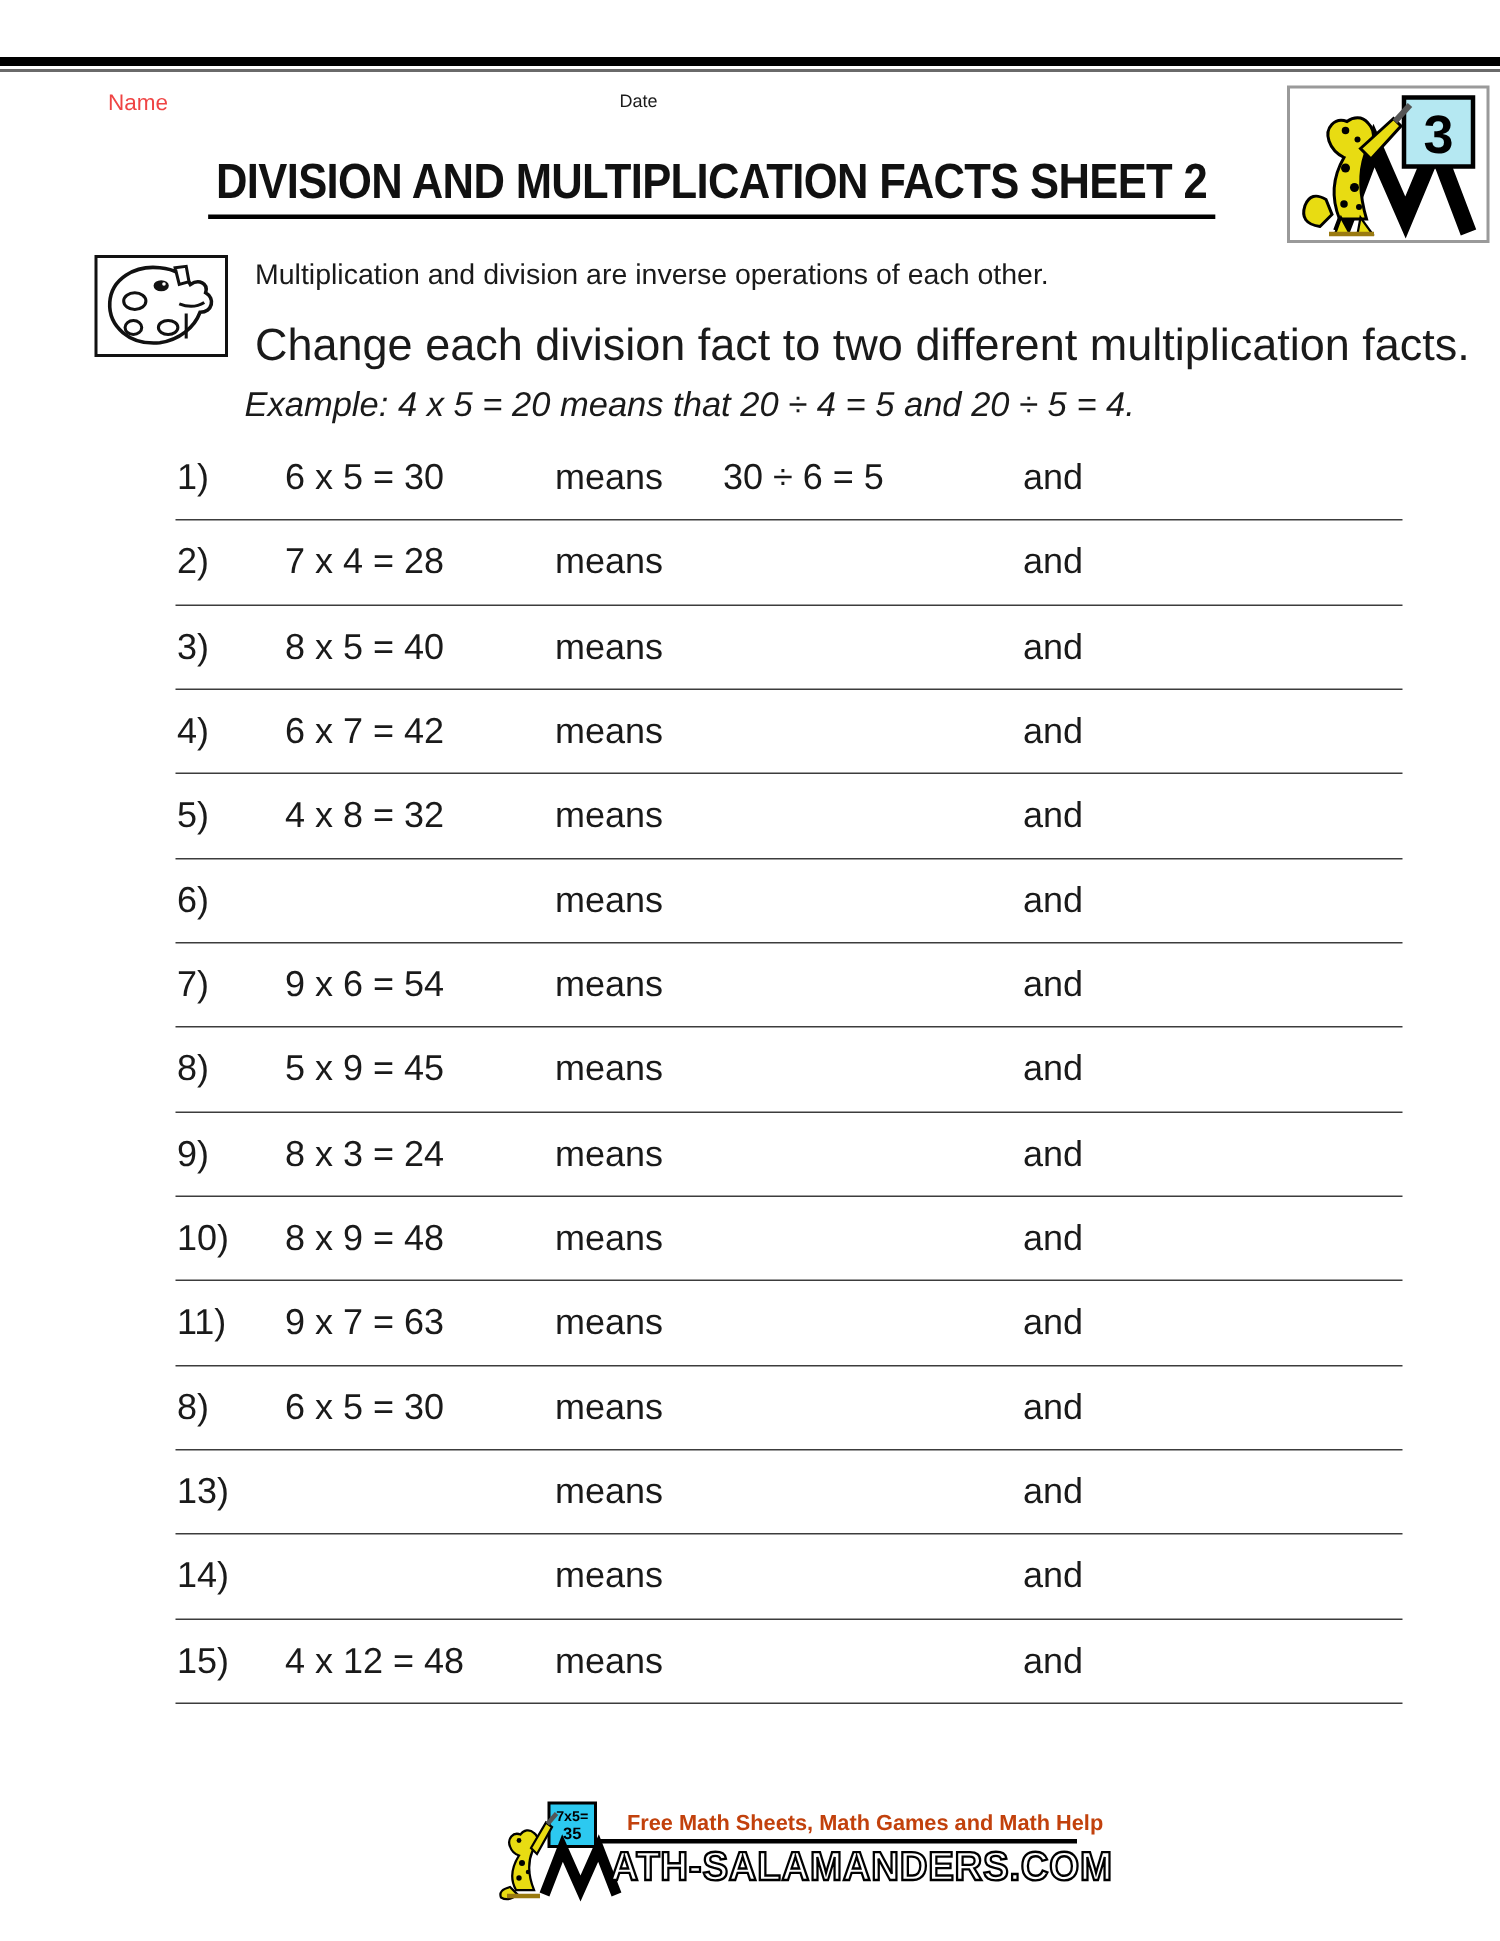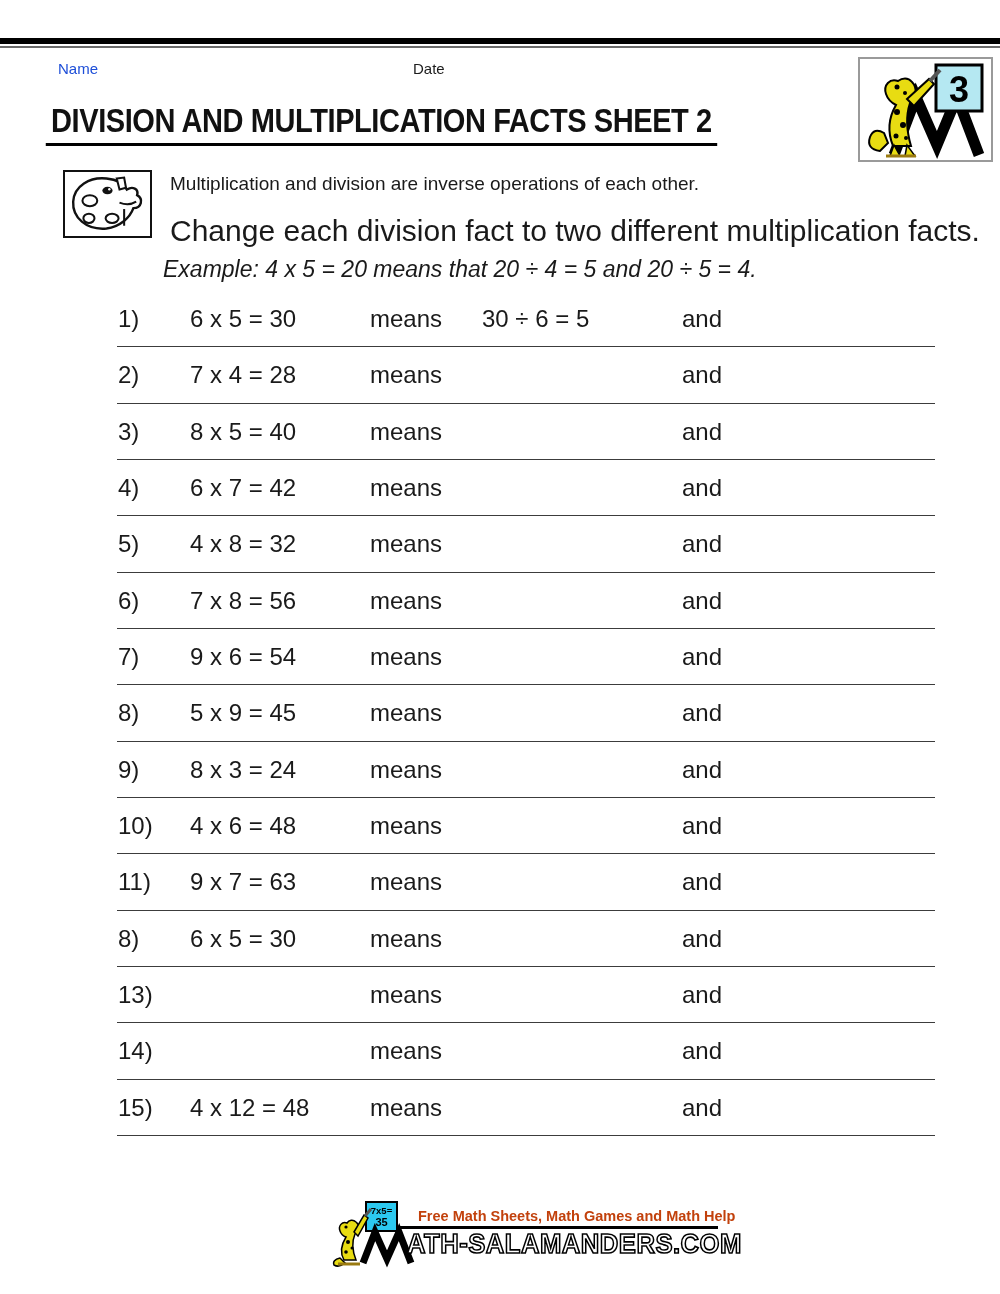--- a/index.html
+++ b/index.html
@@ -6,29 +6,29 @@
   html,body { background:#ffffff; }
   body {
     width:1000px; height:1294px; position:relative; overflow:hidden;
     font-family:"Liberation Sans", sans-serif; color:#1a1a1a;
   }
   
   .top-rule   { position:absolute; left:0; top:38px; width:1000px; height:6px; background:#000; }
   .top-rule-2 { position:absolute; left:0; top:46px; width:1000px; height:2px; background:#6a6a6a; }
 
   
-  .name-label { position:absolute; left:58px;  top:60px; font-size:15px; color:#1d4ed8; }
-  .date-label { position:absolute; left:413px; top:60px; font-size:15px; color:#1c1c1c; }
+  .name-label { position:absolute; left:72px;  top:60px; font-size:15px; color:#ef4444; }
+  .date-label { position:absolute; left:413px; top:60px; font-size:12px; color:#1c1c1c; }
 
   
   .logo-box { position:absolute; left:858px; top:57px; width:135px; height:105px;
               background:#fff; border:2px solid #9a9a9a; }
 
   
-  .title-wrap { position:absolute; left:0; top:102px; width:948px; }
+  .title-wrap { position:absolute; left:0; top:102px; width:948px; text-align:center; }
   .title { display:inline-block; font-size:33px; font-weight:600; letter-spacing:-0.5px;
            color:#111; border-bottom:3px solid #000; padding:0 6px 3px 6px;
            transform:scaleX(0.88); transform-origin:center; white-space:nowrap; }
 
   
   .inst-icon-box { position:absolute; left:63px; top:170px; width:89px; height:68px;
                    border:2.5px solid #111; background:#fff; }
   .inst-line1 { position:absolute; left:170px; top:173px; font-size:19px; color:#1a1a1a; white-space:nowrap; }
   .inst-line2 { position:absolute; left:170px; top:214px; font-size:30px; color:#1a1a1a; white-space:nowrap; }
   .inst-example { position:absolute; left:163px; top:256px; font-size:23px; font-style:italic;
@@ -148,21 +148,20 @@
     <span class="c-num">5)</span>
     <span class="c-fact">4 x 8 = 32</span>
     <span class="c-means">means</span>
     <span class="c-ans1"></span>
     <span class="c-and">and</span>
     <span class="c-ans2"></span>
   </div>
 
   <div class="row">
     <span class="c-num">6)</span>
-    <span class="c-fact">7 x 8 = 56</span>
     <span class="c-means">means</span>
     <span class="c-ans1"></span>
     <span class="c-and">and</span>
     <span class="c-ans2"></span>
   </div>
 
   <div class="row">
     <span class="c-num">7)</span>
     <span class="c-fact">9 x 6 = 54</span>
     <span class="c-means">means</span>
@@ -184,21 +183,21 @@
     <span class="c-num">9)</span>
     <span class="c-fact">8 x 3 = 24</span>
     <span class="c-means">means</span>
     <span class="c-ans1"></span>
     <span class="c-and">and</span>
     <span class="c-ans2"></span>
   </div>
 
   <div class="row">
     <span class="c-num">10)</span>
-    <span class="c-fact">4 x 6 = 48</span>
+    <span class="c-fact">8 x 9 = 48</span>
     <span class="c-means">means</span>
     <span class="c-ans1"></span>
     <span class="c-and">and</span>
     <span class="c-ans2"></span>
   </div>
 
   <div class="row">
     <span class="c-num">11)</span>
     <span class="c-fact">9 x 7 = 63</span>
     <span class="c-means">means</span>

